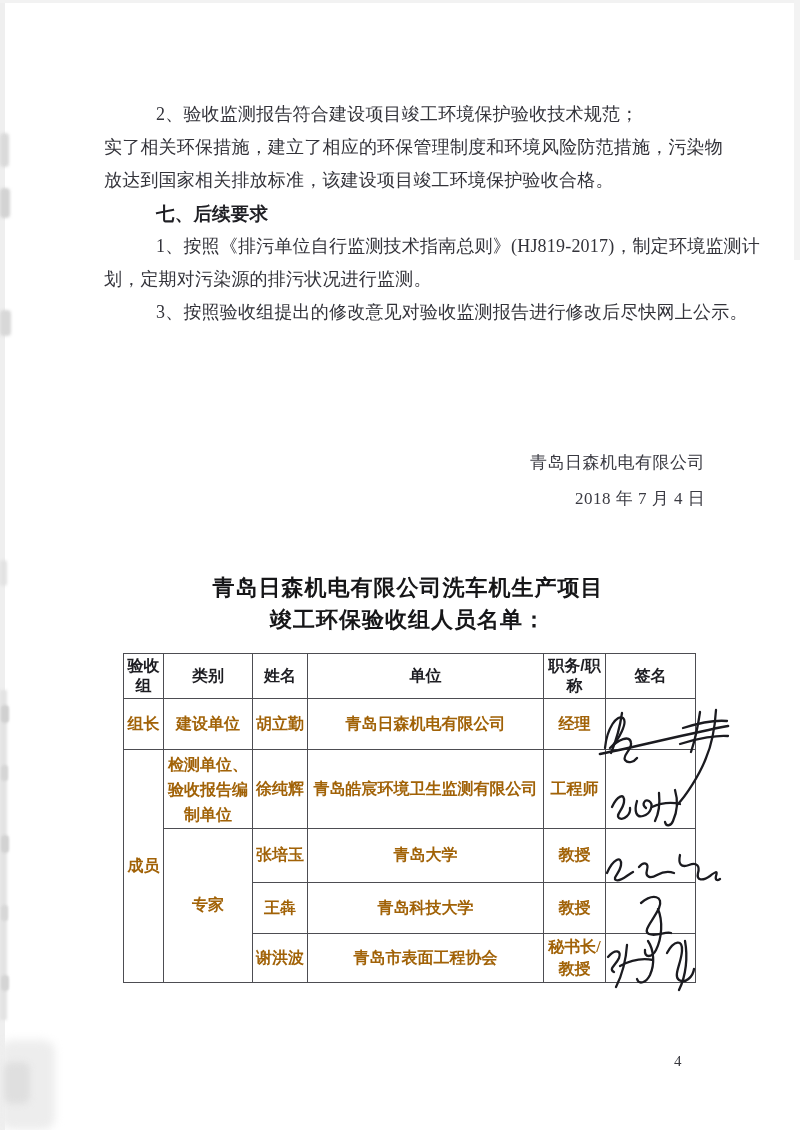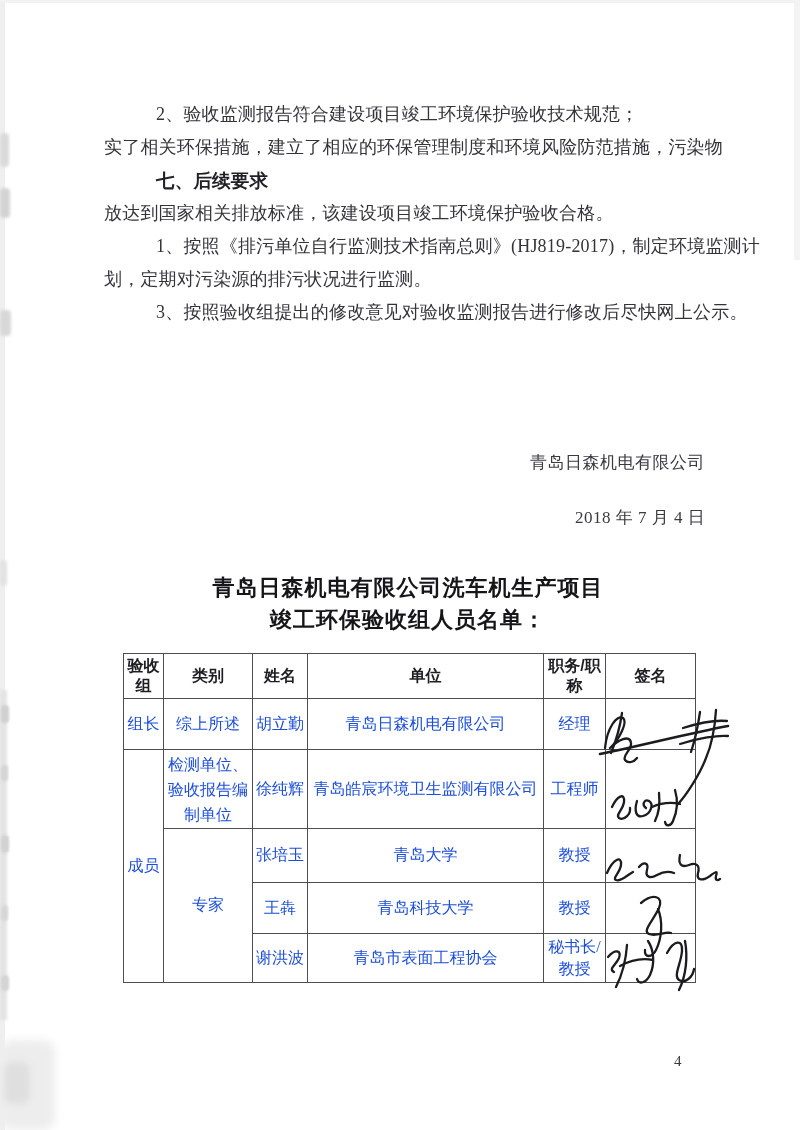--- a/index.html
+++ b/index.html
@@ -32,37 +32,37 @@
   .ln{height:33px;line-height:33px;font-size:18px;white-space:nowrap;letter-spacing:0.2px;}
   .ln.indent{padding-left:52px;}
   .ln.fill{white-space:normal;text-align:justify;text-align-last:justify;overflow:hidden;}
   .ln.heading{
     padding-left:52px;font-weight:bold;color:#1f1f24;
     font-family:"Liberation Sans","DejaVu Sans",sans-serif;font-size:18.5px;
   }
 
   
   .signoff-company{position:absolute;left:530px;top:451px;font-size:17px;letter-spacing:0.5px;color:#3a3a42;}
-  .signoff-date{position:absolute;left:575px;top:506px;font-size:17px;letter-spacing:0.5px;color:#3a3a42;}
+  .signoff-date{position:absolute;left:575px;top:487px;font-size:17px;letter-spacing:0.5px;color:#3a3a42;}
 
   
   .roster-title{
     position:absolute;left:8px;top:572px;width:800px;text-align:center;
     font-family:"Liberation Sans","DejaVu Sans",sans-serif;
     font-weight:bold;font-size:22px;line-height:32px;color:#161618;letter-spacing:1px;
   }
 
   
   table.roster{
     position:absolute;left:123px;top:653px;width:572px;
     border-collapse:collapse;table-layout:fixed;
   }
   table.roster td,table.roster th{
     border:1px solid #4d4d52;text-align:center;vertical-align:middle;
-    font-size:16px;color:#1d4ed8;padding:1px 3px;overflow:visible;
+    font-size:16px;color:#a16207;padding:1px 3px;overflow:visible;font-weight:bold;
   }
   table.roster th{
     font-family:"Liberation Sans","DejaVu Sans",sans-serif;
     font-weight:bold;color:#1d1d22;word-break:break-all;line-height:20px;
   }
   tr.hdr{height:45px;} tr.r1{height:51px;} tr.r2{height:79px;}
   tr.r3{height:54px;} tr.r4{height:51px;} tr.r5{height:49px;}
   td.multiline{text-align:justify;padding:2px 5px;line-height:25px;word-break:break-all;}
   td.narrowcell{word-break:break-all;line-height:22px;padding:1px 5px;}
 
@@ -95,22 +95,22 @@
   <div class="artifact a-b4"></div>
   <div class="artifact a-b5"></div>
   <div class="artifact a-corner"></div>
   <div class="artifact a-corner2"></div>
   <div class="artifact a-top"></div>
   <div class="artifact a-right"></div>
 
   <div class="text-flow">
     <div class="ln indent">2、验收监测报告符合建设项目竣工环境保护验收技术规范；</div>
     <div class="ln fill">实了相关环保措施，建立了相应的环保管理制度和环境风险防范措施，污染物排</div>
+    <div class="ln">放达到国家相关排放标准，该建设项目竣工环境保护验收合格。</div>
     <div class="ln heading">七、后续要求</div>
-    <div class="ln">放达到国家相关排放标准，该建设项目竣工环境保护验收合格。</div>
     <div class="ln indent">1、按照《排污单位自行监测技术指南总则》(HJ819-2017)，制定环境监测计</div>
     <div class="ln">划，定期对污染源的排污状况进行监测。</div>
     <div class="ln indent">3、按照验收组提出的修改意见对验收监测报告进行修改后尽快网上公示。</div>
   </div>
 
   <div class="signoff-company">青岛日森机电有限公司</div>
   <div class="signoff-date">2018 年 7 月 4 日</div>
 
   <div class="roster-title">
     <div>青岛日森机电有限公司洗车机生产项目</div>
@@ -130,21 +130,21 @@
         <tr class="hdr">
       <th>验收组</th>
       <th>类别</th>
       <th>姓名</th>
       <th>单位</th>
       <th>职务/职称</th>
       <th>签名</th>
     </tr>
     <tr class="r1">
       <td>组长</td>
-      <td>综上所述</td>
+      <td>建设单位</td>
       <td>胡立勤</td>
       <td>青岛日森机电有限公司</td>
       <td>经理</td>
       <td></td>
     </tr>
     <tr class="r2">
       <td rowspan="4">成员</td>
       <td class="multiline">检测单位、验收报告编制单位</td>
       <td>徐纯辉</td>
       <td>青岛皓宸环境卫生监测有限公司</td>

